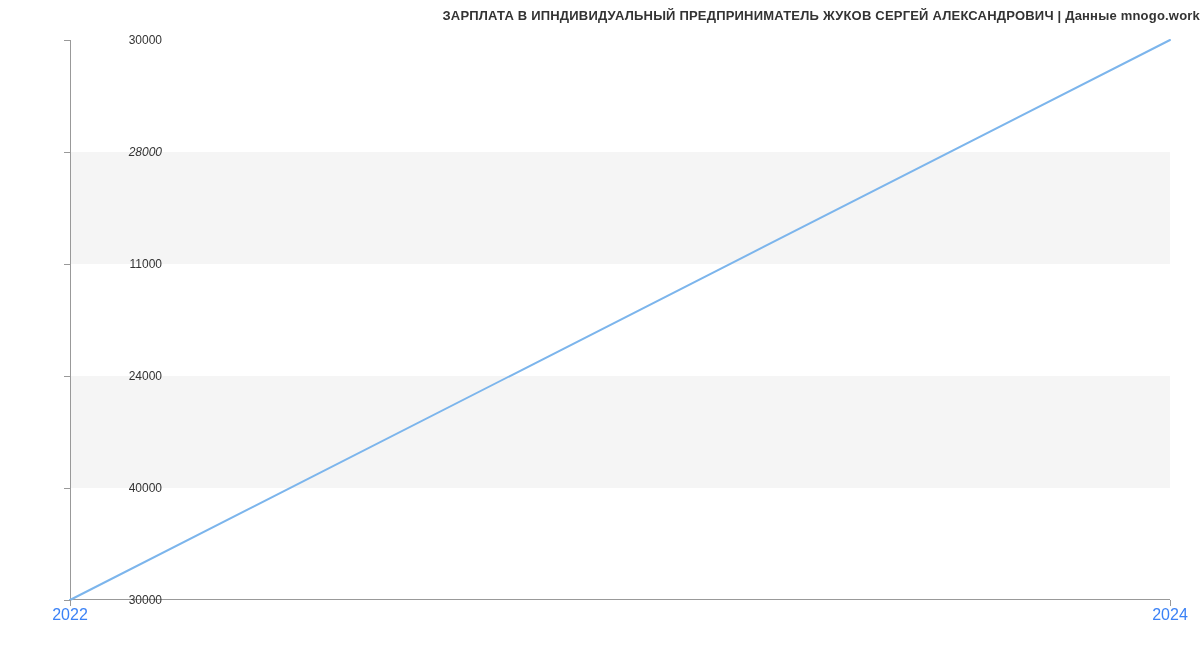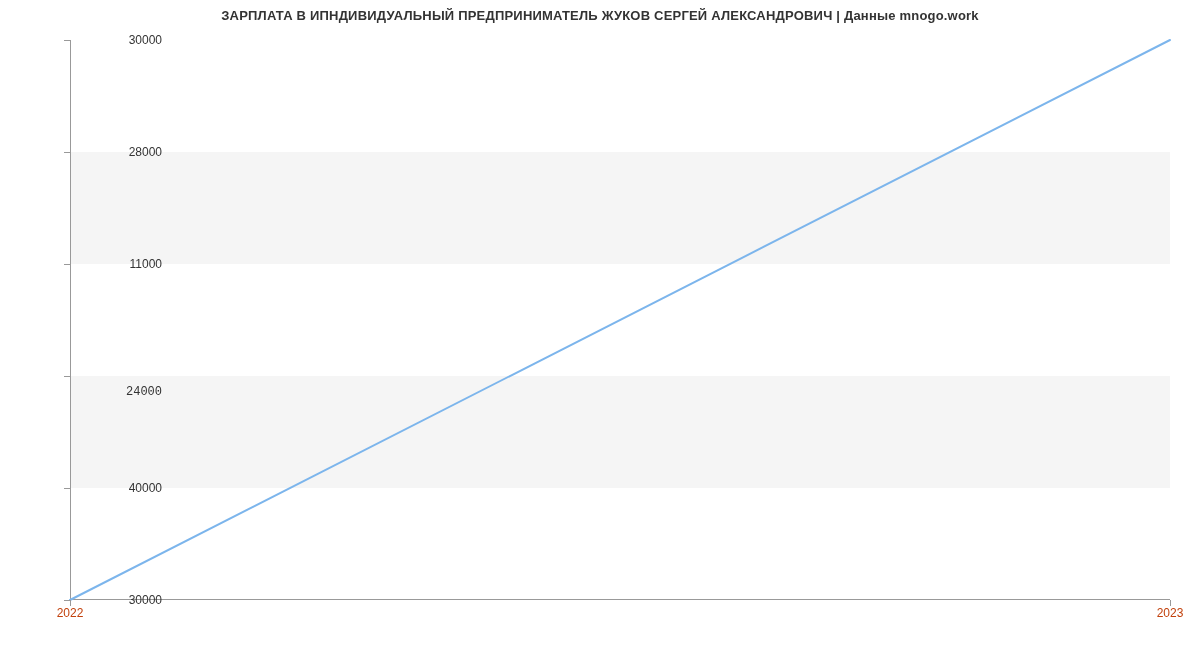--- a/index.html
+++ b/index.html
@@ -15,21 +15,21 @@
   .chart-container {
     position: relative;
     width: 1200px;
     height: 650px;
   }
   .title {
     position: absolute;
     top: 8px;
     left: 0;
     width: 1200px;
-    text-align: center;
+    text-align: right;
     font-size: 13px;
     font-weight: bold;
     color: #333333;
     letter-spacing: 0.2px;
   }
   .plot-area {
     position: absolute;
     left: 70px;
     top: 40px;
     width: 1100px;
@@ -77,22 +77,22 @@
     transform: translateY(-50%);
     font-size: 12px;
     color: #333333;
     text-align: center;
     white-space: nowrap;
   }
   .x-label {
     position: absolute;
     top: 606px;
     transform: translateX(-50%);
-    font-size: 12px;
-    color: #c2410c;
+    font-size: 16px;
+    color: #3b82f6;
     white-space: nowrap;
   }
   svg.line-layer {
     position: absolute;
     left: 0;
     top: 0;
     width: 100%;
     height: 100%;
     overflow: visible;
   }
@@ -122,19 +122,19 @@
       <div class="tick y-tick" style="top: 447.5px;"></div>
       <div class="tick y-tick" style="top: 335.5px;"></div>
       <div class="tick y-tick" style="top: 223.5px;"></div>
       <div class="tick y-tick" style="top: 111.5px;"></div>
       <div class="tick y-tick" style="top: -0.5px;"></div>
       <div class="tick x-tick" style="left: -0.5px;"></div>
       <div class="tick x-tick" style="left: 1099.5px;"></div>
     </div>
 <div class="y-label" style="top: 600px;">30000</div>
     <div class="y-label" style="top: 488px;">40000</div>
-    <div class="y-label" style="top: 392px; font-family: Liberation Mono, monospace;">24000</div>
+    <div class="y-label" style="top: 376px;">24000</div>
     <div class="y-label" style="top: 264px;">11000</div>
-    <div class="y-label" style="top: 152px;">28000</div>
+    <div class="y-label" style="top: 152px; font-style: italic;">28000</div>
     <div class="y-label" style="top: 40px;">30000</div>
     <div class="x-label" style="left: 70px;">2022</div>
-    <div class="x-label" style="left: 1170px;">2023</div>
+    <div class="x-label" style="left: 1170px;">2024</div>
   </div>
 
 </body></html>

